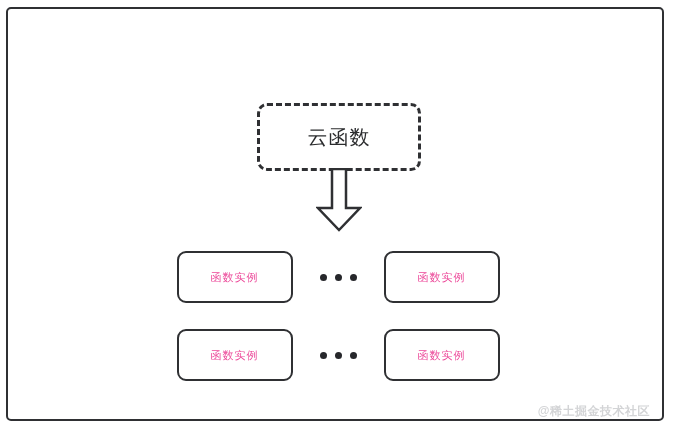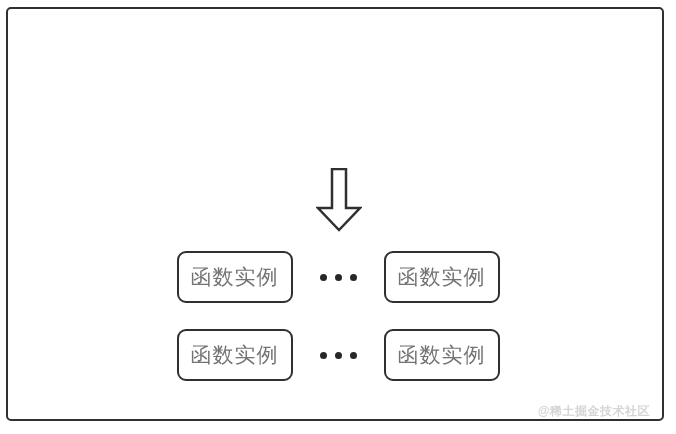--- a/index.html
+++ b/index.html
@@ -96,22 +96,22 @@
     height: 52px;
     box-sizing: border-box;
     border: 2.5px solid #2f3033;
     border-radius: 9px;
     background: #ffffff;
     display: flex;
     align-items: center;
     justify-content: center;
   }
   .instance-label {
-    font-size: 21px;
-    color: #737373;
+    font-size: 11px;
+    color: #ec4899;
     letter-spacing: 1px;
   }
 
   .ellipsis {
     width: 91px;
     display: flex;
     align-items: center;
     justify-content: center;
     gap: 8px;
   }
@@ -135,20 +135,23 @@
   }
 </style>
 </head>
 <body>
 
 <div class="canvas">
 
   <div class="platform-frame"></div>
 
 
+  <div class="cloud-func-box">
+    <span class="cloud-func-label">云函数</span>
+  </div>
 
   <svg class="down-arrow" viewBox="0 0 46 64">
     <polygon points="16,1 30,1 30,40 44,40 23,62 2,40 16,40" fill="#ffffff" stroke="#2f3033" stroke-width="2.5" stroke-linejoin="miter"></polygon>
   </svg>
 
   <div class="instance-row row-1">
     <div class="instance-box">
       <span class="instance-label">函数实例</span>
     </div>
     <div class="ellipsis">

